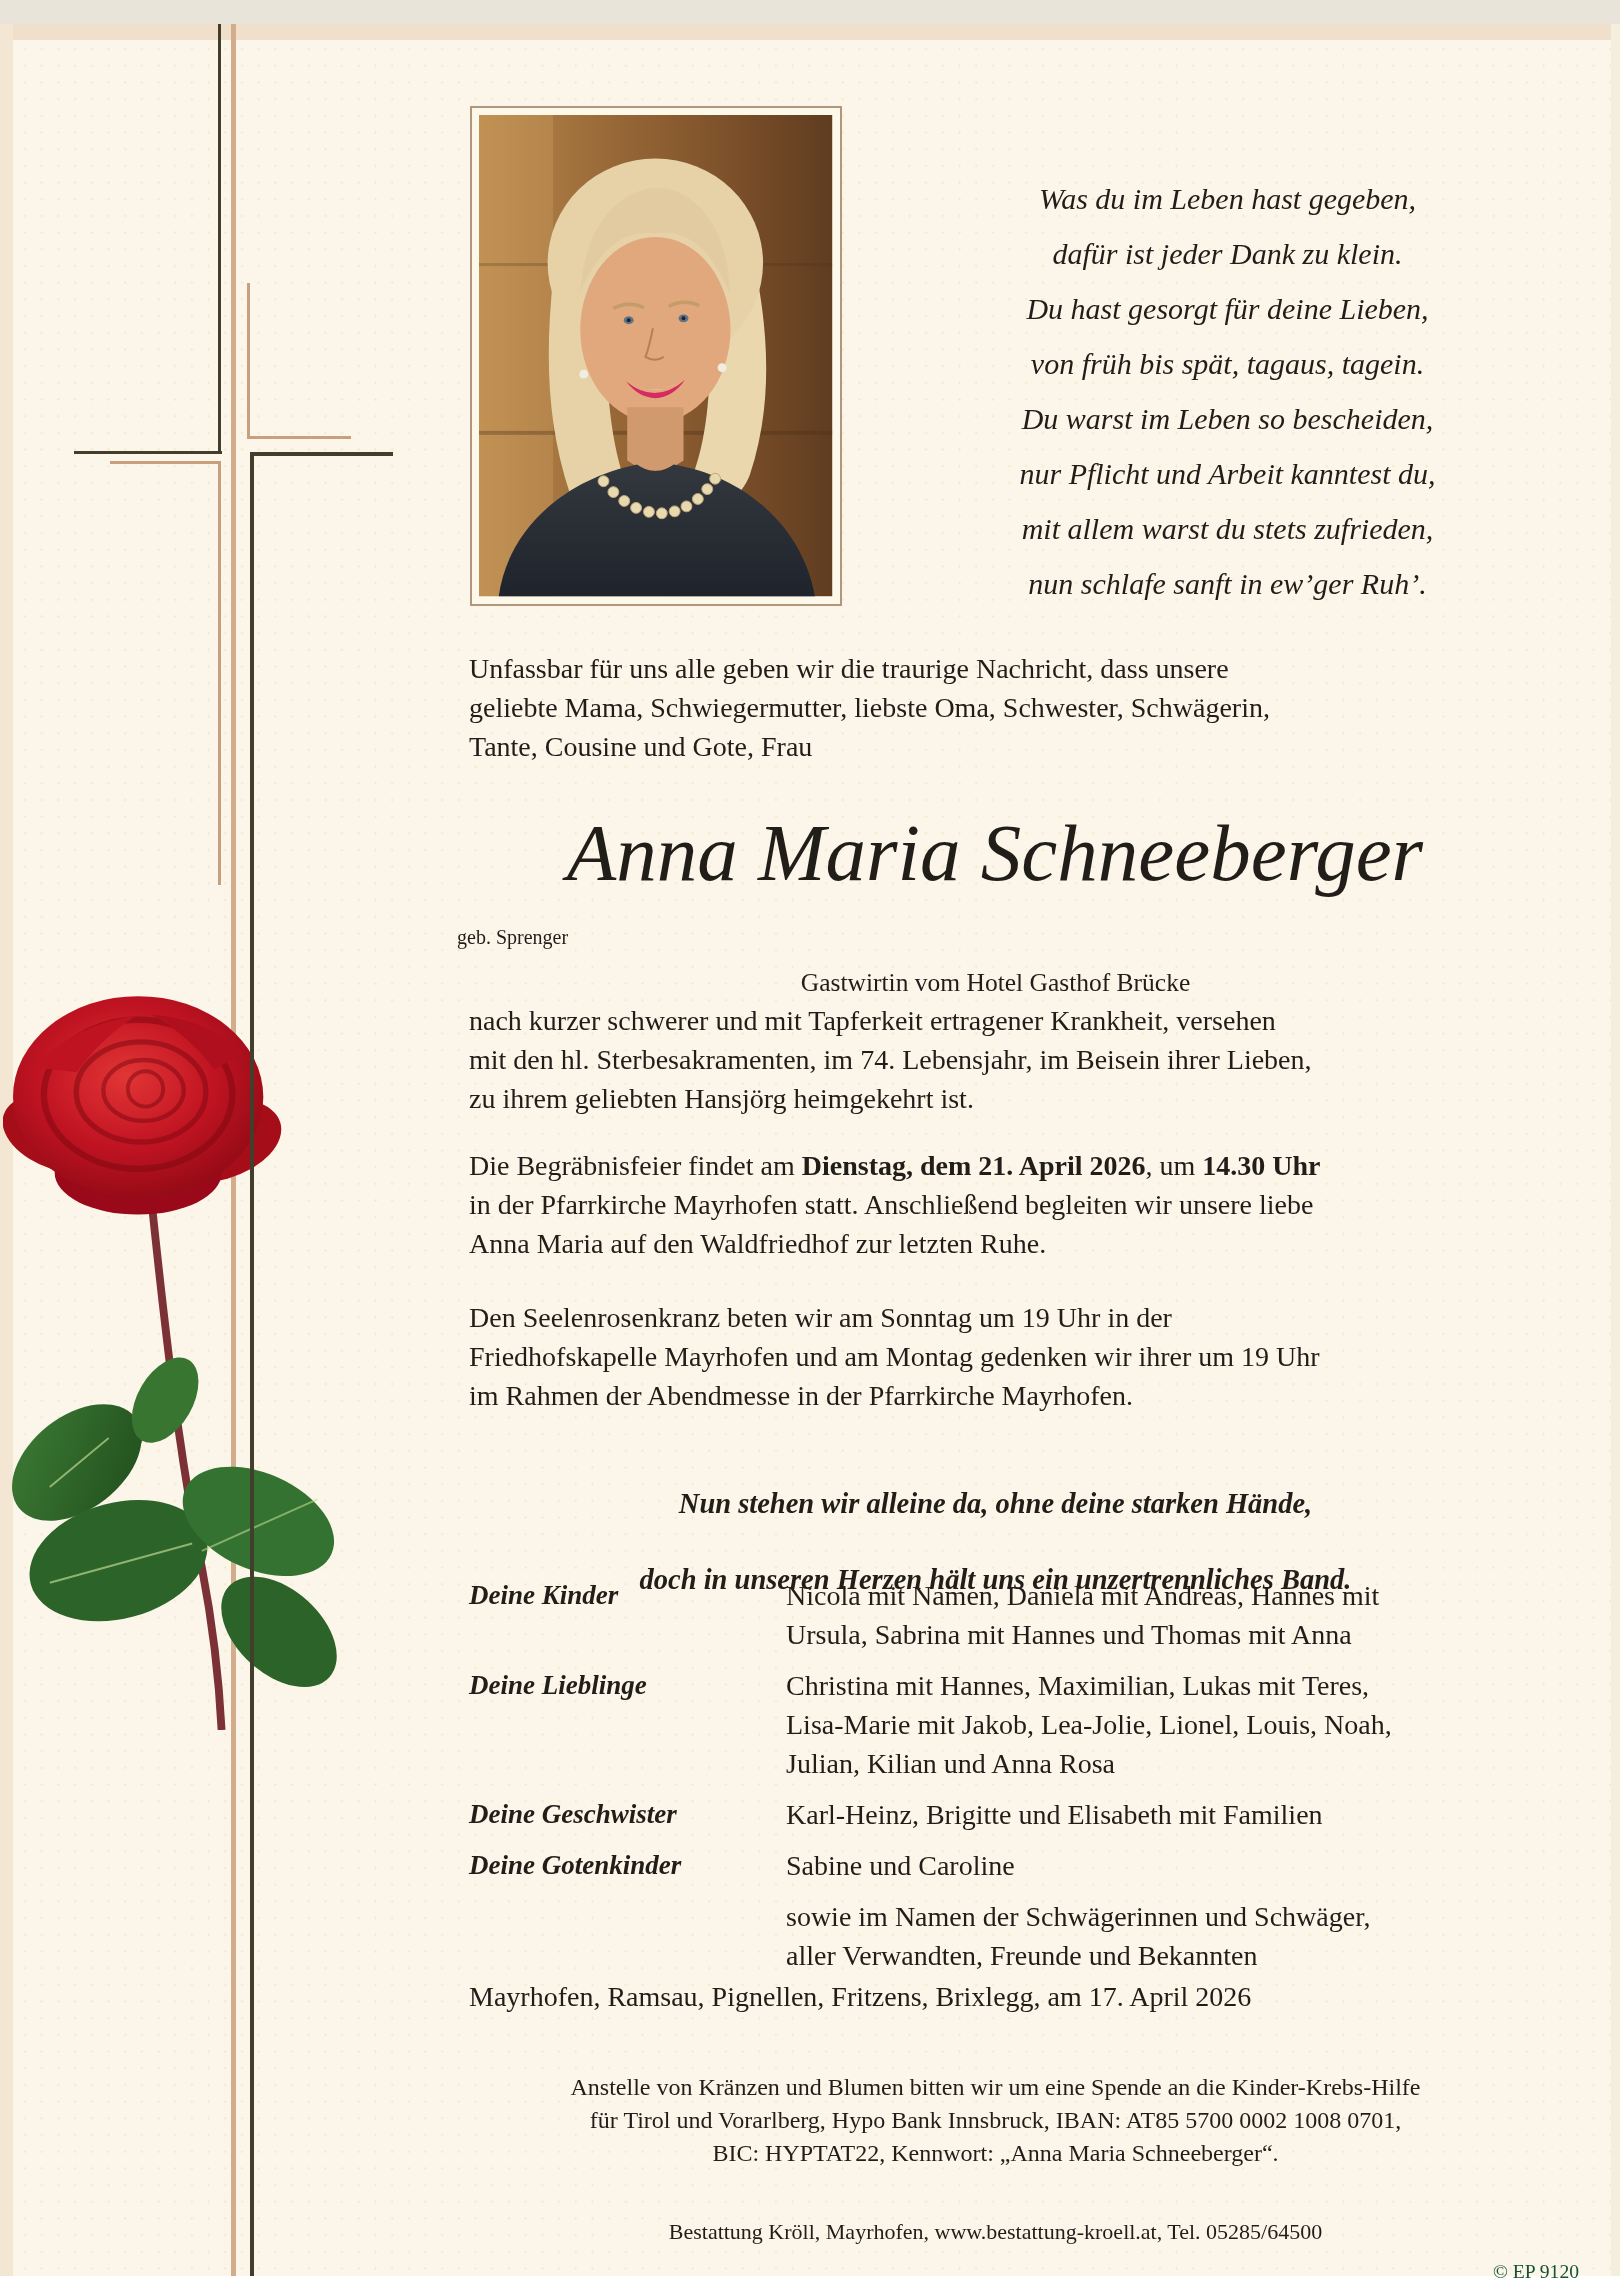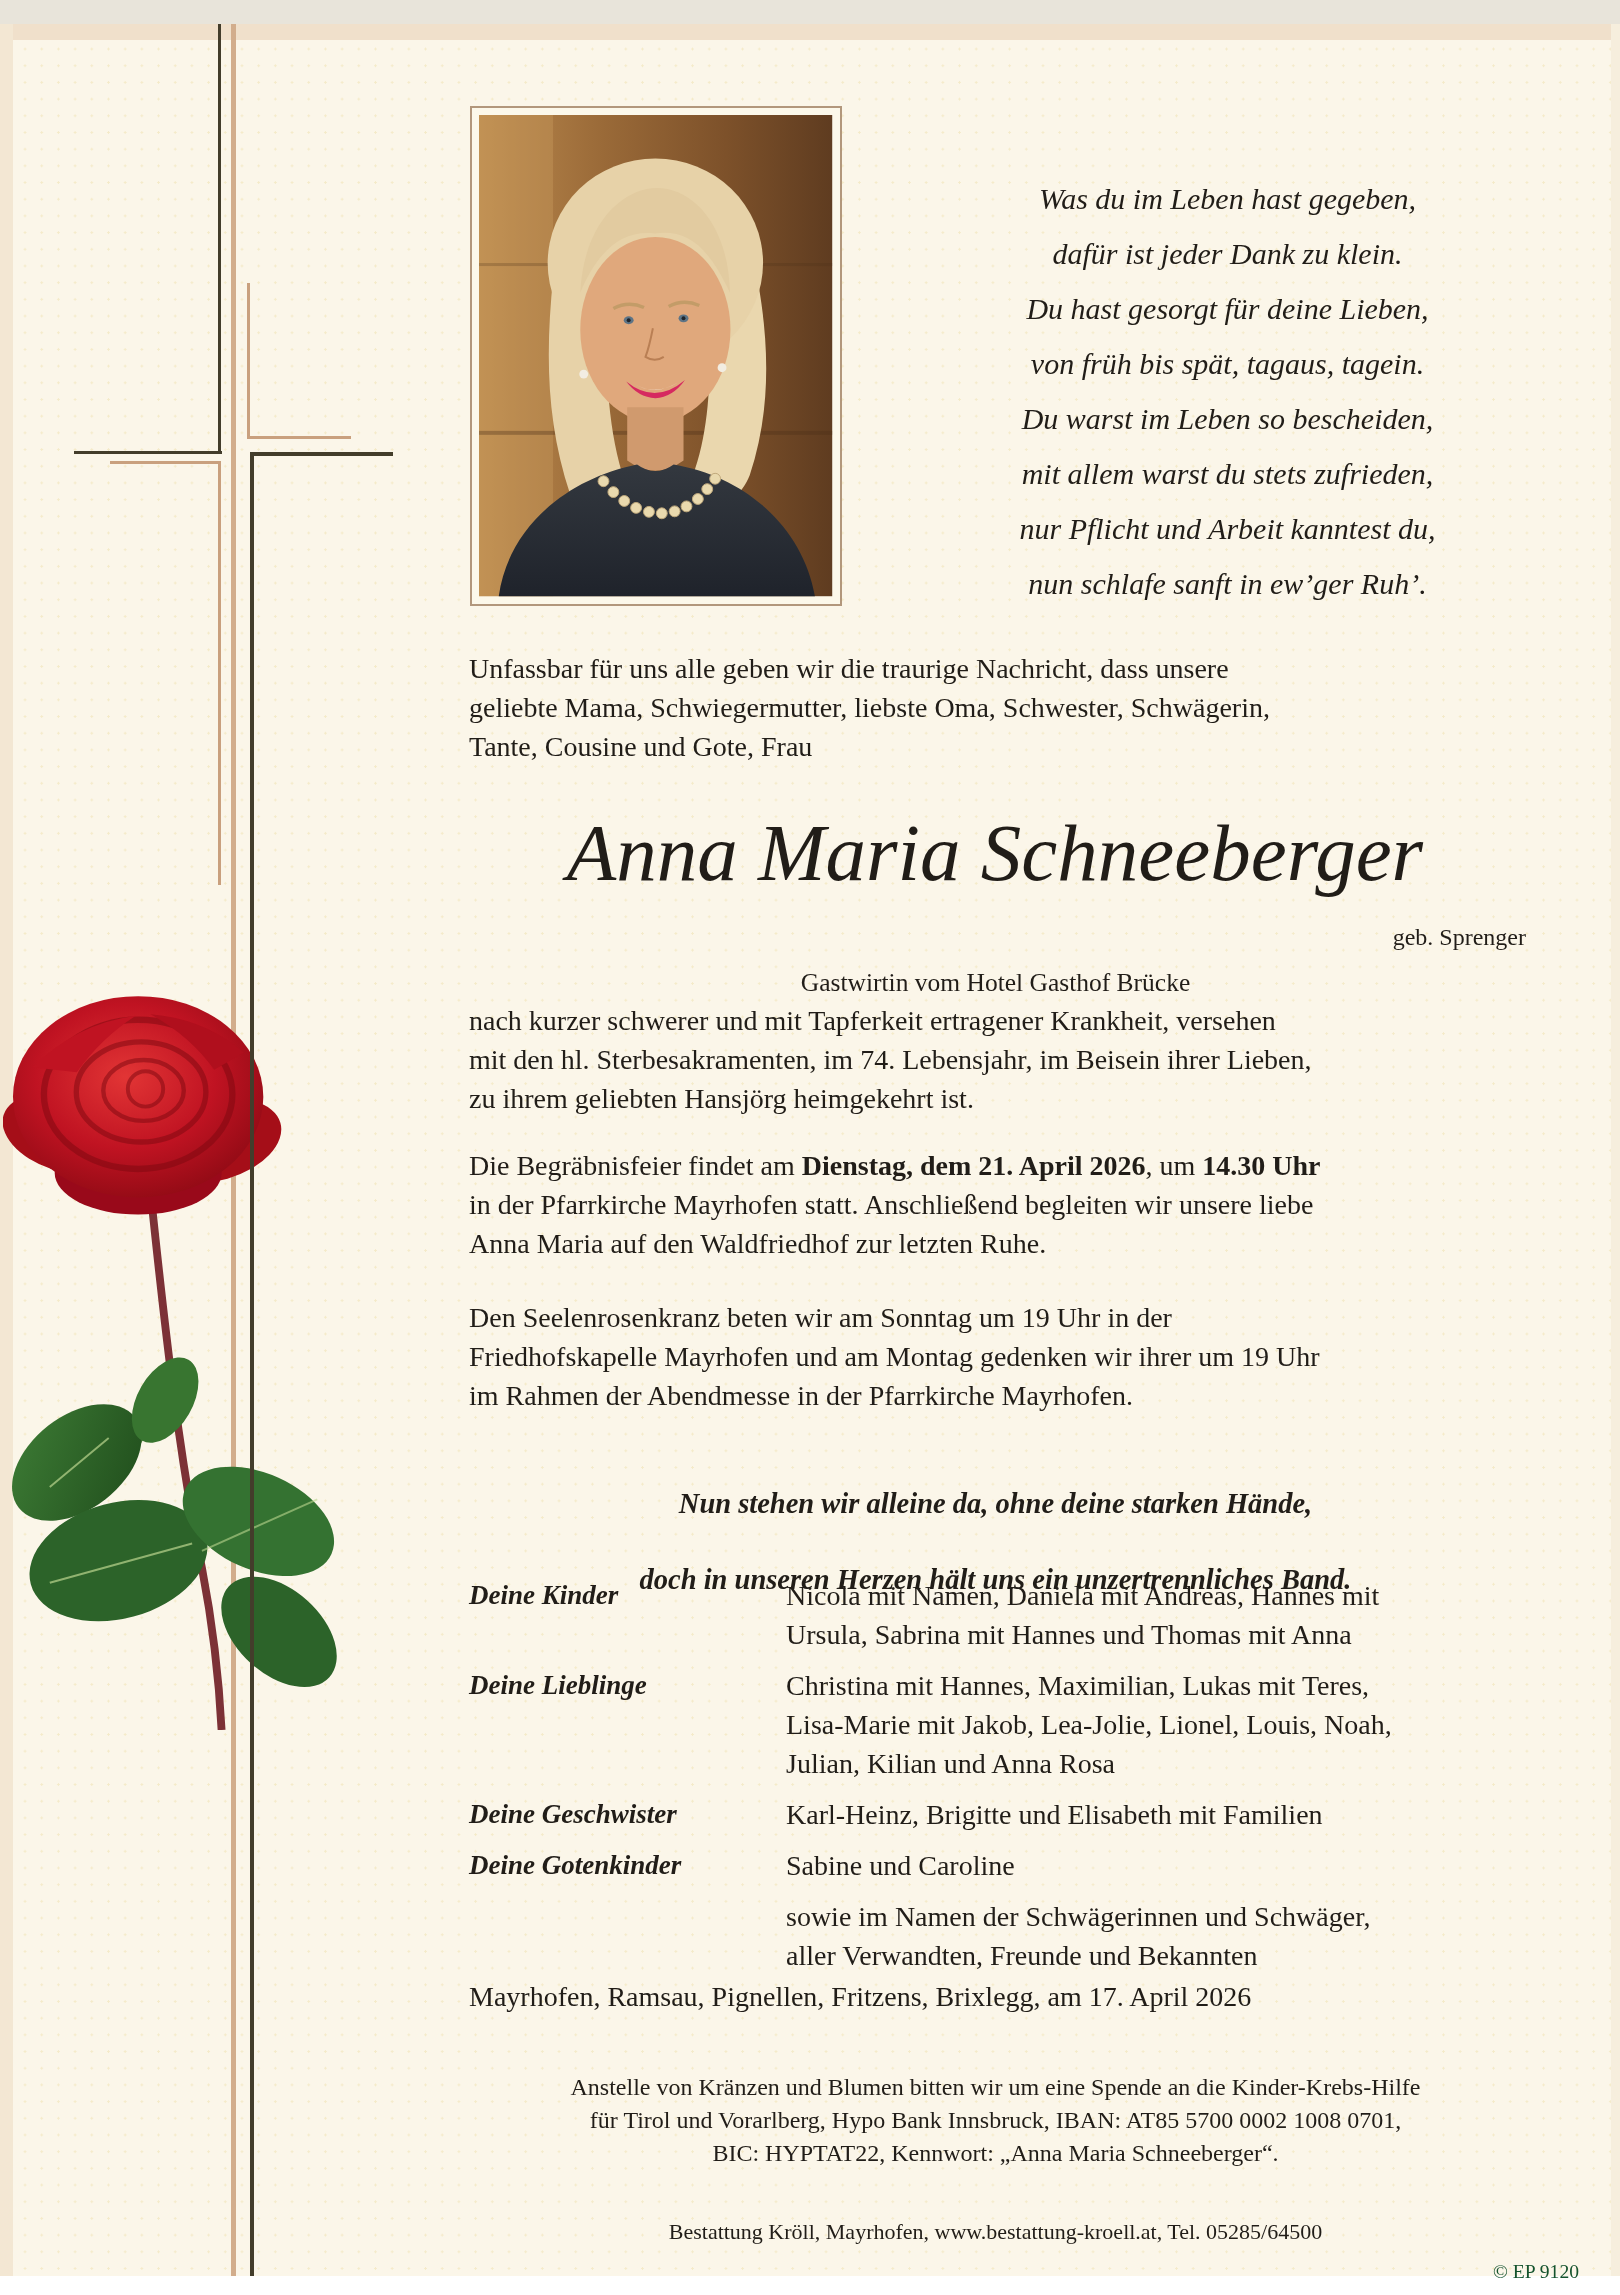--- a/index.html
+++ b/index.html
@@ -54,21 +54,21 @@
   .txt{position:absolute;z-index:5;white-space:pre-line;}
   .poem{
     left:923px;top:147px;width:609px;
     font-size:30px;line-height:55px;font-style:italic;
     text-align:center;white-space:normal;
   }
   .poem div{white-space:nowrap;}
   .intro{left:469px;top:625px;width:1066px;font-size:28px;line-height:39px;}
   .name-block{left:444px;top:773px;width:1102px;text-align:center;
     font-size:81px;line-height:113px;font-style:italic;white-space:nowrap;}
-  .sub1{left:473px;top:898px;width:1053px;text-align:right;font-size:24px;line-height:30px;}
+  .sub1{left:457px;top:898px;width:1053px;text-align:left;font-size:20px;line-height:30px;}
   .sub2{left:469px;top:944px;width:1053px;text-align:center;font-size:25.5px;line-height:30px;}
   .para{left:469px;width:1066px;font-size:28px;line-height:39px;}
   .p-death{top:977px;}
   .p-funeral{top:1122px;}
   .p-rosary{top:1274px;}
   .bold{font-weight:bold;}
   .verse{left:469px;top:1423px;width:1053px;text-align:center;
     font-weight:bold;font-style:italic;font-size:28.5px;line-height:38px;}
   .family{
     position:absolute;left:469px;top:1552px;width:1066px;z-index:5;
@@ -200,22 +200,22 @@
     <path d="M60 180 Q150 90 270 75 Q200 120 150 190 Z" fill="#c01322"></path>
     <path d="M490 150 Q410 80 300 72 Q380 115 430 185 Z" fill="#b00f1d"></path>
   </svg>
 
   <div class="txt poem">
     <div>Was du im Leben hast gegeben,</div>
     <div>dafür ist jeder Dank zu klein.</div>
     <div>Du hast gesorgt für deine Lieben,</div>
     <div>von früh bis spät, tagaus, tagein.</div>
     <div>Du warst im Leben so bescheiden,</div>
+    <div>nur Pflicht und Arbeit kanntest du,</div>
     <div>mit allem warst du stets zufrieden,</div>
-    <div>nur Pflicht und Arbeit kanntest du,</div>
     <div>nun schlafe sanft in ew’ger Ruh’.</div>
   </div>
 
   <div class="txt intro">Unfassbar für uns alle geben wir die traurige Nachricht, dass unsere
 geliebte Mama, Schwiegermutter, liebste Oma, Schwester, Schwägerin,
 Tante, Cousine und Gote, Frau</div>
   <div class="txt name-block">Anna Maria Schneeberger</div>
   <div class="txt sub1">geb. Sprenger</div>
   <div class="txt sub2">Gastwirtin vom Hotel Gasthof Brücke</div>
 

